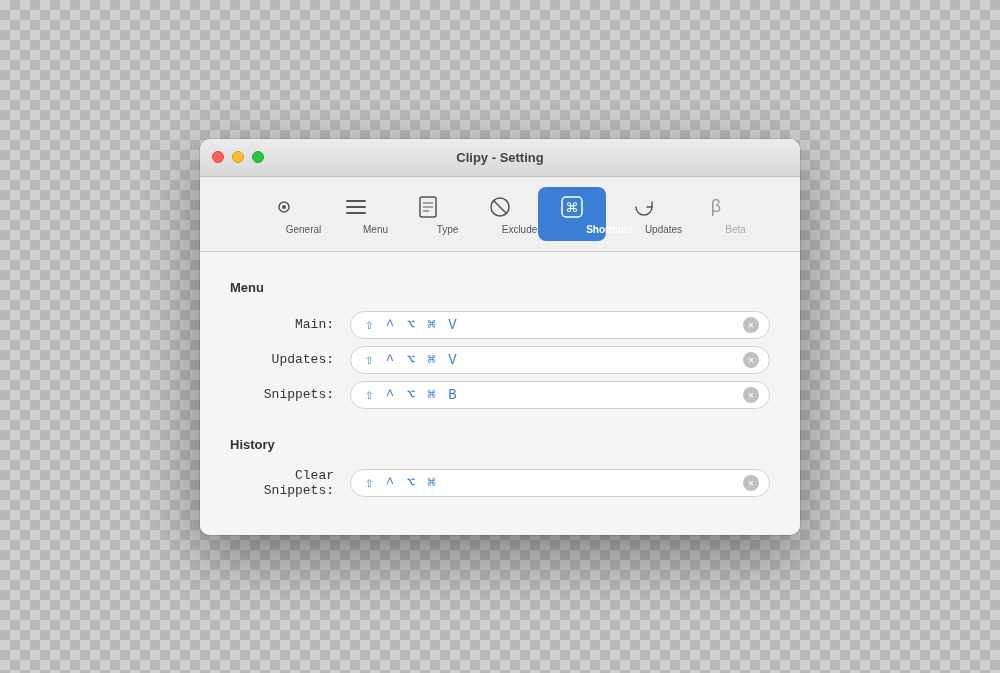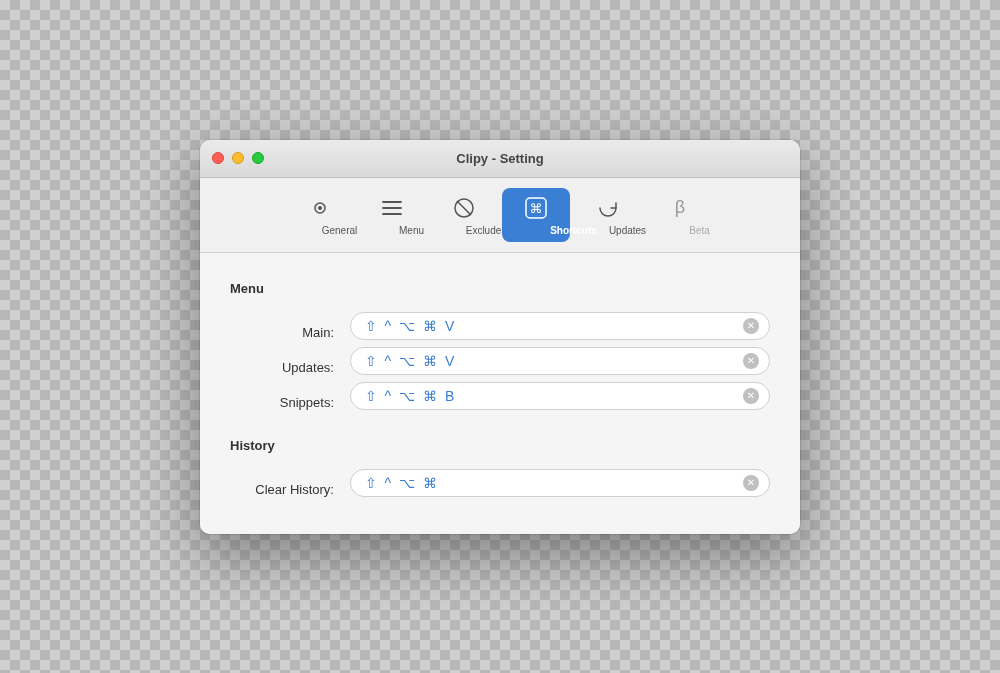--- a/index.html
+++ b/index.html
@@ -132,22 +132,23 @@
     .section-title {
       font-size: 13px;
       font-weight: 700;
       color: #333;
       margin-bottom: 16px;
       margin-top: 8px;
     }
 
     .shortcut-row {
       display: flex;
-      align-items: flex-end;
+      align-items: center;
       margin-bottom: 7px;
+      font-family: Liberation Mono, monospace;
     }
 
     .shortcut-label {
       font-size: 13px;
       color: #333;
       width: 120px;
       text-align: right;
       padding-right: 16px;
       flex-shrink: 0;
     }
@@ -217,20 +218,31 @@
       <div class="toolbar-icon">
         <svg width="22" height="16" viewBox="0 0 22 16" fill="none">
           <line x1="2" y1="2" x2="20" y2="2" stroke="#555" stroke-width="1.8" stroke-linecap="round"></line>
           <line x1="2" y1="8" x2="20" y2="8" stroke="#555" stroke-width="1.8" stroke-linecap="round"></line>
           <line x1="2" y1="14" x2="20" y2="14" stroke="#555" stroke-width="1.8" stroke-linecap="round"></line>
         </svg>
       </div>
       <span class="toolbar-label">Menu</span>
     </button>
 
+    <button class="toolbar-item">
+      <div class="toolbar-icon">
+        <svg width="20" height="22" viewBox="0 0 20 22" fill="none">
+          <rect x="2" y="1" width="16" height="20" rx="2" stroke="#555" stroke-width="1.5"></rect>
+          <line x1="5" y1="7" x2="15" y2="7" stroke="#555" stroke-width="1.2"></line>
+          <line x1="5" y1="11" x2="15" y2="11" stroke="#555" stroke-width="1.2"></line>
+          <line x1="5" y1="15" x2="11" y2="15" stroke="#555" stroke-width="1.2"></line>
+        </svg>
+      </div>
+      <span class="toolbar-label">Type</span>
+    </button>
 
     <button class="toolbar-item">
       <div class="toolbar-icon">
         <svg width="22" height="22" viewBox="0 0 22 22" fill="none">
           <circle cx="11" cy="11" r="9" stroke="#555" stroke-width="1.5"></circle>
           <line x1="4" y1="4" x2="18" y2="18" stroke="#555" stroke-width="1.5"></line>
         </svg>
       </div>
       <span class="toolbar-label">Exclude</span>
     </button>
@@ -287,20 +299,20 @@
         <span class="shortcut-keys">⇧ ^ ⌥ ⌘  B</span>
         <div class="shortcut-clear">✕</div>
       </div>
     </div>
 
     <div class="section-gap">
       <div class="section-title">History</div>
     </div>
 
     <div class="shortcut-row">
-      <span class="shortcut-label">Clear History:</span>
+      <span class="shortcut-label">Clear Snippets:</span>
       <div class="shortcut-field">
         <span class="shortcut-keys">⇧ ^ ⌥ ⌘</span>
         <div class="shortcut-clear">✕</div>
       </div>
     </div>
   </div>
 </div>
 
 </body></html>

